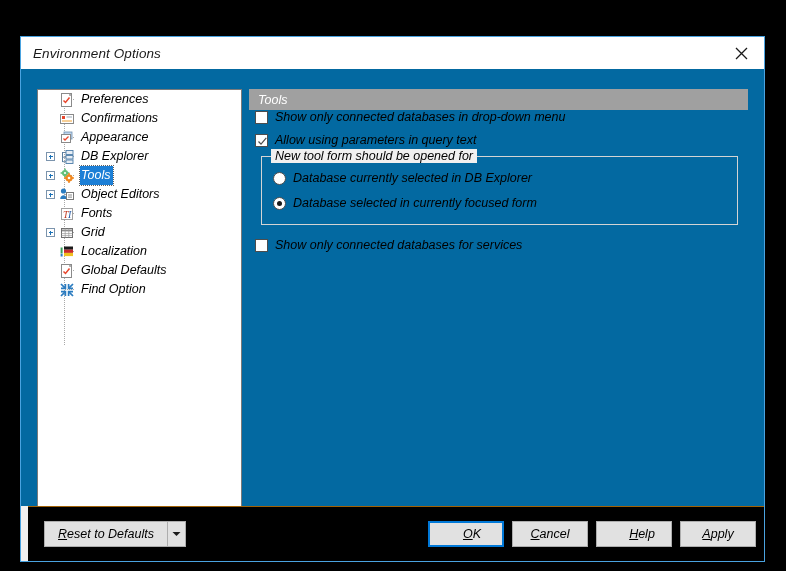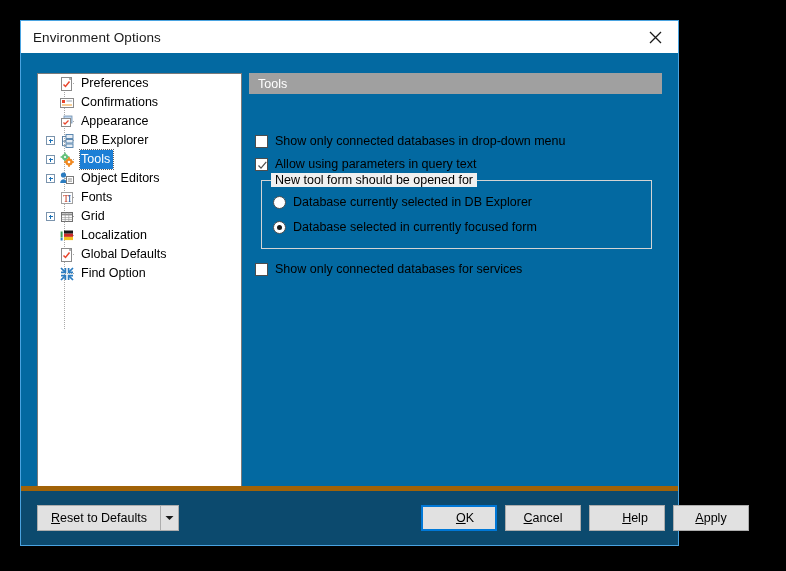--- a/index.html
+++ b/index.html
@@ -14,28 +14,29 @@
     font-family: "Liberation Sans", sans-serif;
     font-size: 12px;
     color: #000000;
     -webkit-font-smoothing: none;
   }
 
   
   #window {
     position: absolute;
     left: 20px;
-    top: 20px;
-    width: 659px;
+    top: 36px;
+    width: 745px;
     height: 526px;
     background: #f0f0f0;
     border: 1px solid #4aa3e0;
     box-sizing: border-box;
     display: flex;
     flex-direction: column;
+    font-style: italic;
   }
 
   
   #titlebar {
     height: 32px;
     background: #ffffff;
     display: flex;
     align-items: center;
     flex: 0 0 auto;
     position: relative;
@@ -180,22 +181,21 @@
     height: 21px;
     background: #a0a0a0;
     color: #ffffff;
     font-size: 12.5px;
     display: flex;
     align-items: center;
     padding-left: 9px;
     box-sizing: border-box;
   }
   #panel-content {
-    padding-top: 32px;
-    margin-top: 8px;
+    padding-top: 0;
   }
 
   .check-row {
     display: flex;
     align-items: center;
     margin: 0 0 8px 6px;
     cursor: default;
   }
   .check-row .cbox {
     width: 13px;
@@ -263,23 +263,24 @@
     color: #000000;
     line-height: 15px;
   }
 
   #tail-check { margin-top: 13px; margin-left: 6px; }
 
   
   #footer {
     flex: 0 0 auto;
     height: 54px;
-    border-top: 5px solid #a16207;
-    background: #0c4a6e;
-    position: relative;
+    border-top: 1px solid #a16207;
+    background: #000000;
+    position: relative;
+    margin-left: 7px;
   }
   .btn {
     position: absolute;
     height: 26px;
     background: #e1e1e1;
     border: 1px solid #adadad;
     box-sizing: border-box;
     display: flex;
     align-items: center;
     justify-content: center;

